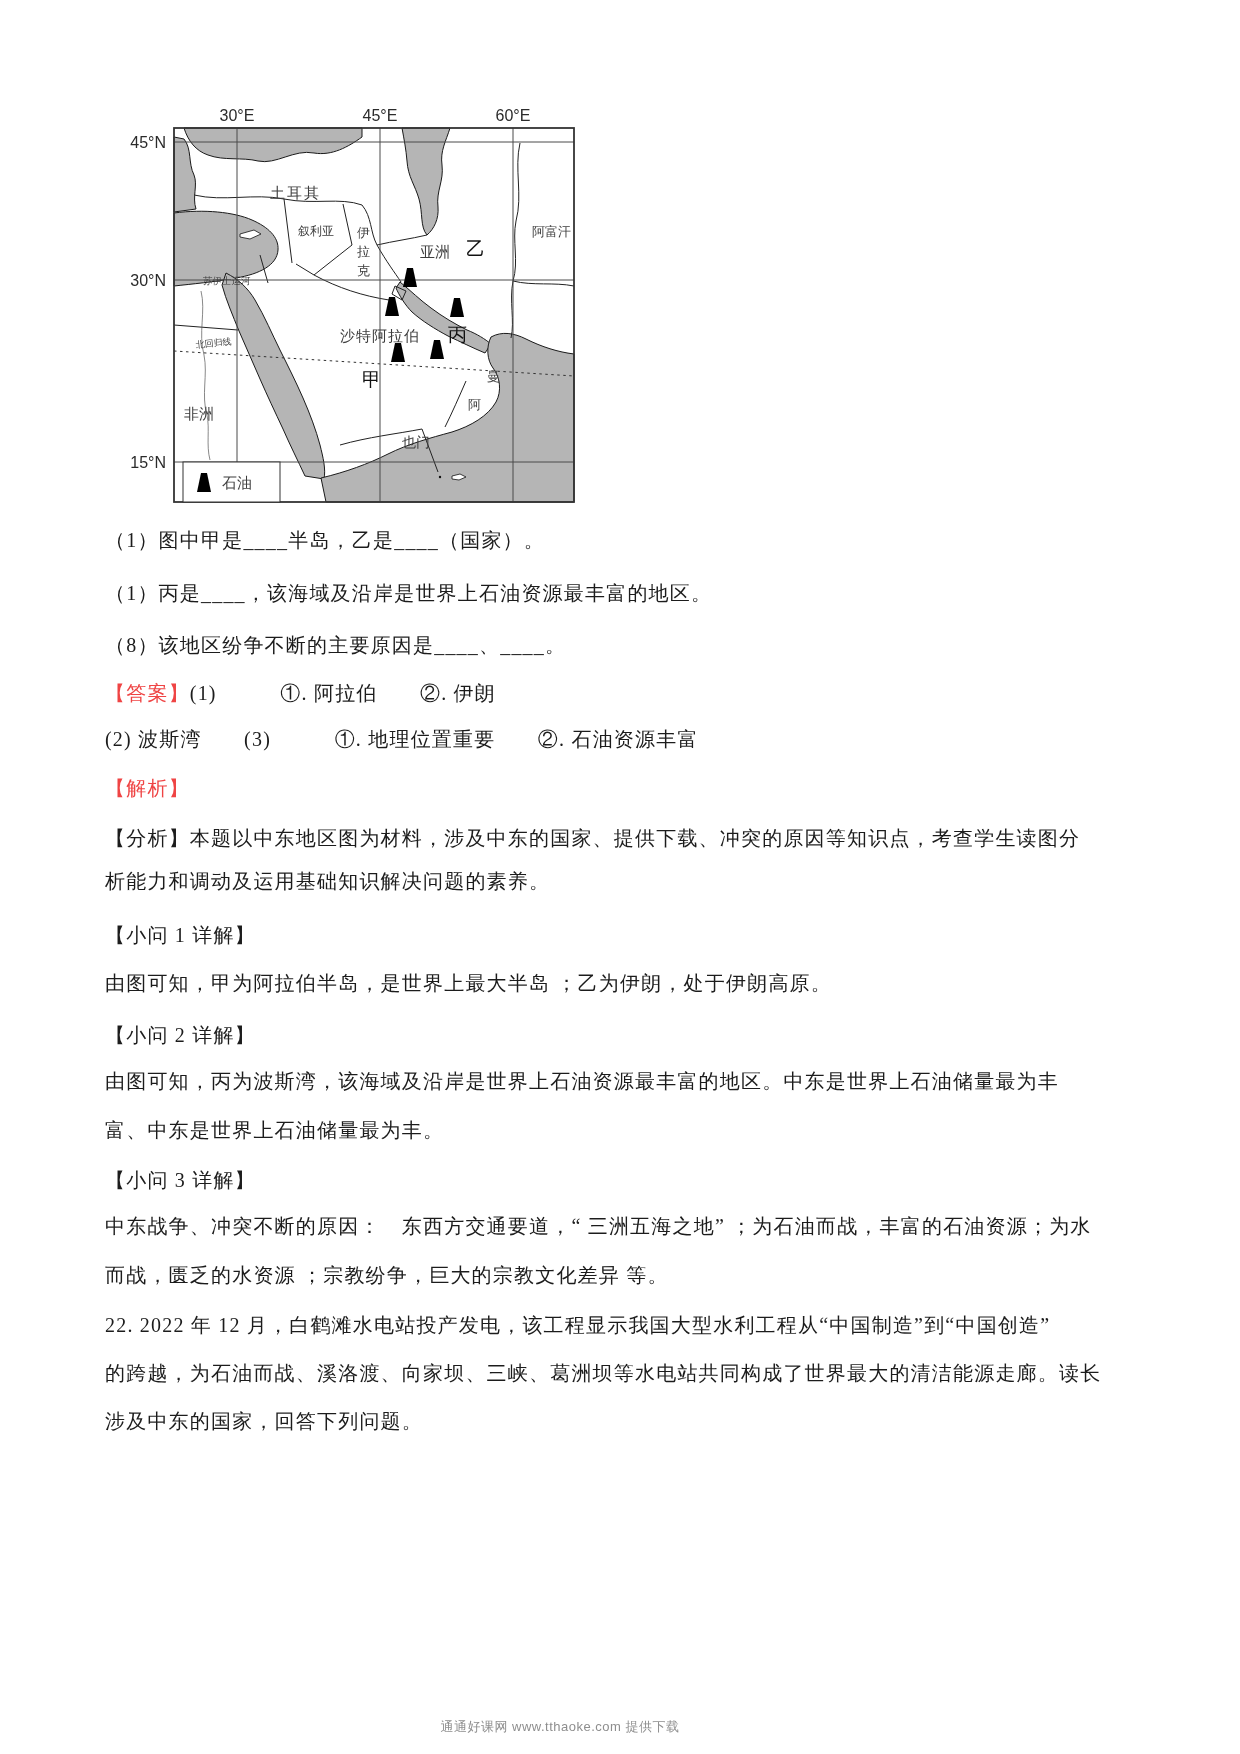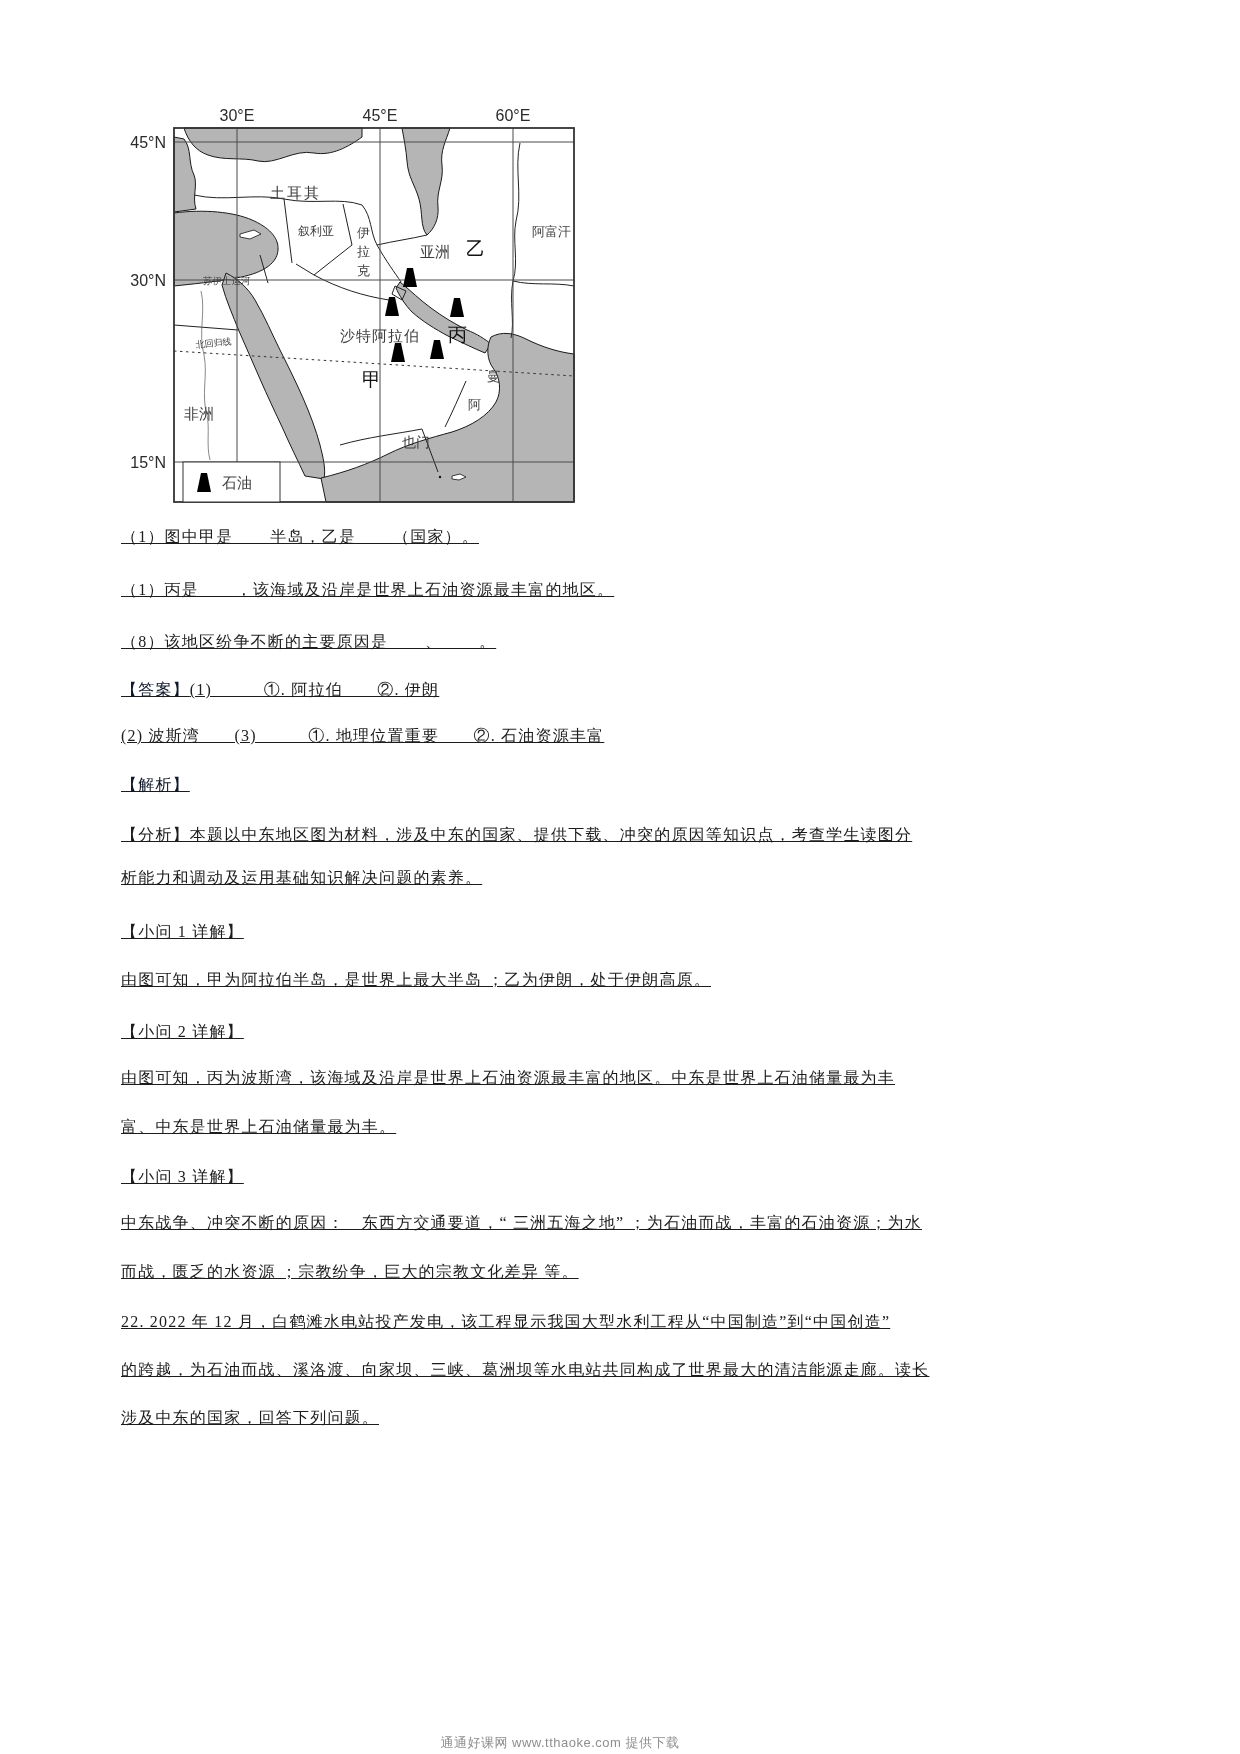--- a/index.html
+++ b/index.html
@@ -14,29 +14,28 @@
   .border { fill:none; stroke:#222222; stroke-width:1; }
   .river  { fill:none; stroke:#555555; stroke-width:0.7; }
   .grid   { stroke:#4a4a4a; stroke-width:1; }
   .frame  { fill:none; stroke:#333333; stroke-width:1.8; }
   .derrick{ fill:#000000; }
   .tropic { fill:none; stroke:#333333; stroke-width:1; stroke-dasharray:2.5,3.5; }
   .maplabel  { fill:#3d3d3d; font-family:"Liberation Serif", serif; }
   .marklabel { fill:#111111; font-family:"Liberation Serif", serif; }
   .axislabel { font-family:"Liberation Sans", sans-serif; font-size:16px; fill:#2b2b2b; }
   .doc-line {
-    position:absolute; left:121px; width:1050px; font-size:16px;
-    letter-spacing:1.2px; color:#1c1c1c; white-space:pre-wrap; line-height:1.3;text-decoration:underline;
+    position:absolute; left:105px; width:1050px; font-size:20px;
+    letter-spacing:1.2px; color:#1c1c1c; white-space:pre-wrap; line-height:1.3;
   }
-  .tag-blue { color:#0f172a; }
+  .tag-blue { color:#ef4444; }
   .footer {
     position:absolute; top:1718px; left:0; width:1120px; text-align:center;
     font-size:13px; color:#8e8e8e; font-family:"Liberation Sans", sans-serif;
     letter-spacing:0.5px;
-    margin-top:16px;
   }
 </style>
 </head>
 <body>
 
 <div>
 
   <div class="map-figure">
     <svg viewBox="0 0 475 420" xmlns="http://www.w3.org/2000/svg">
 

